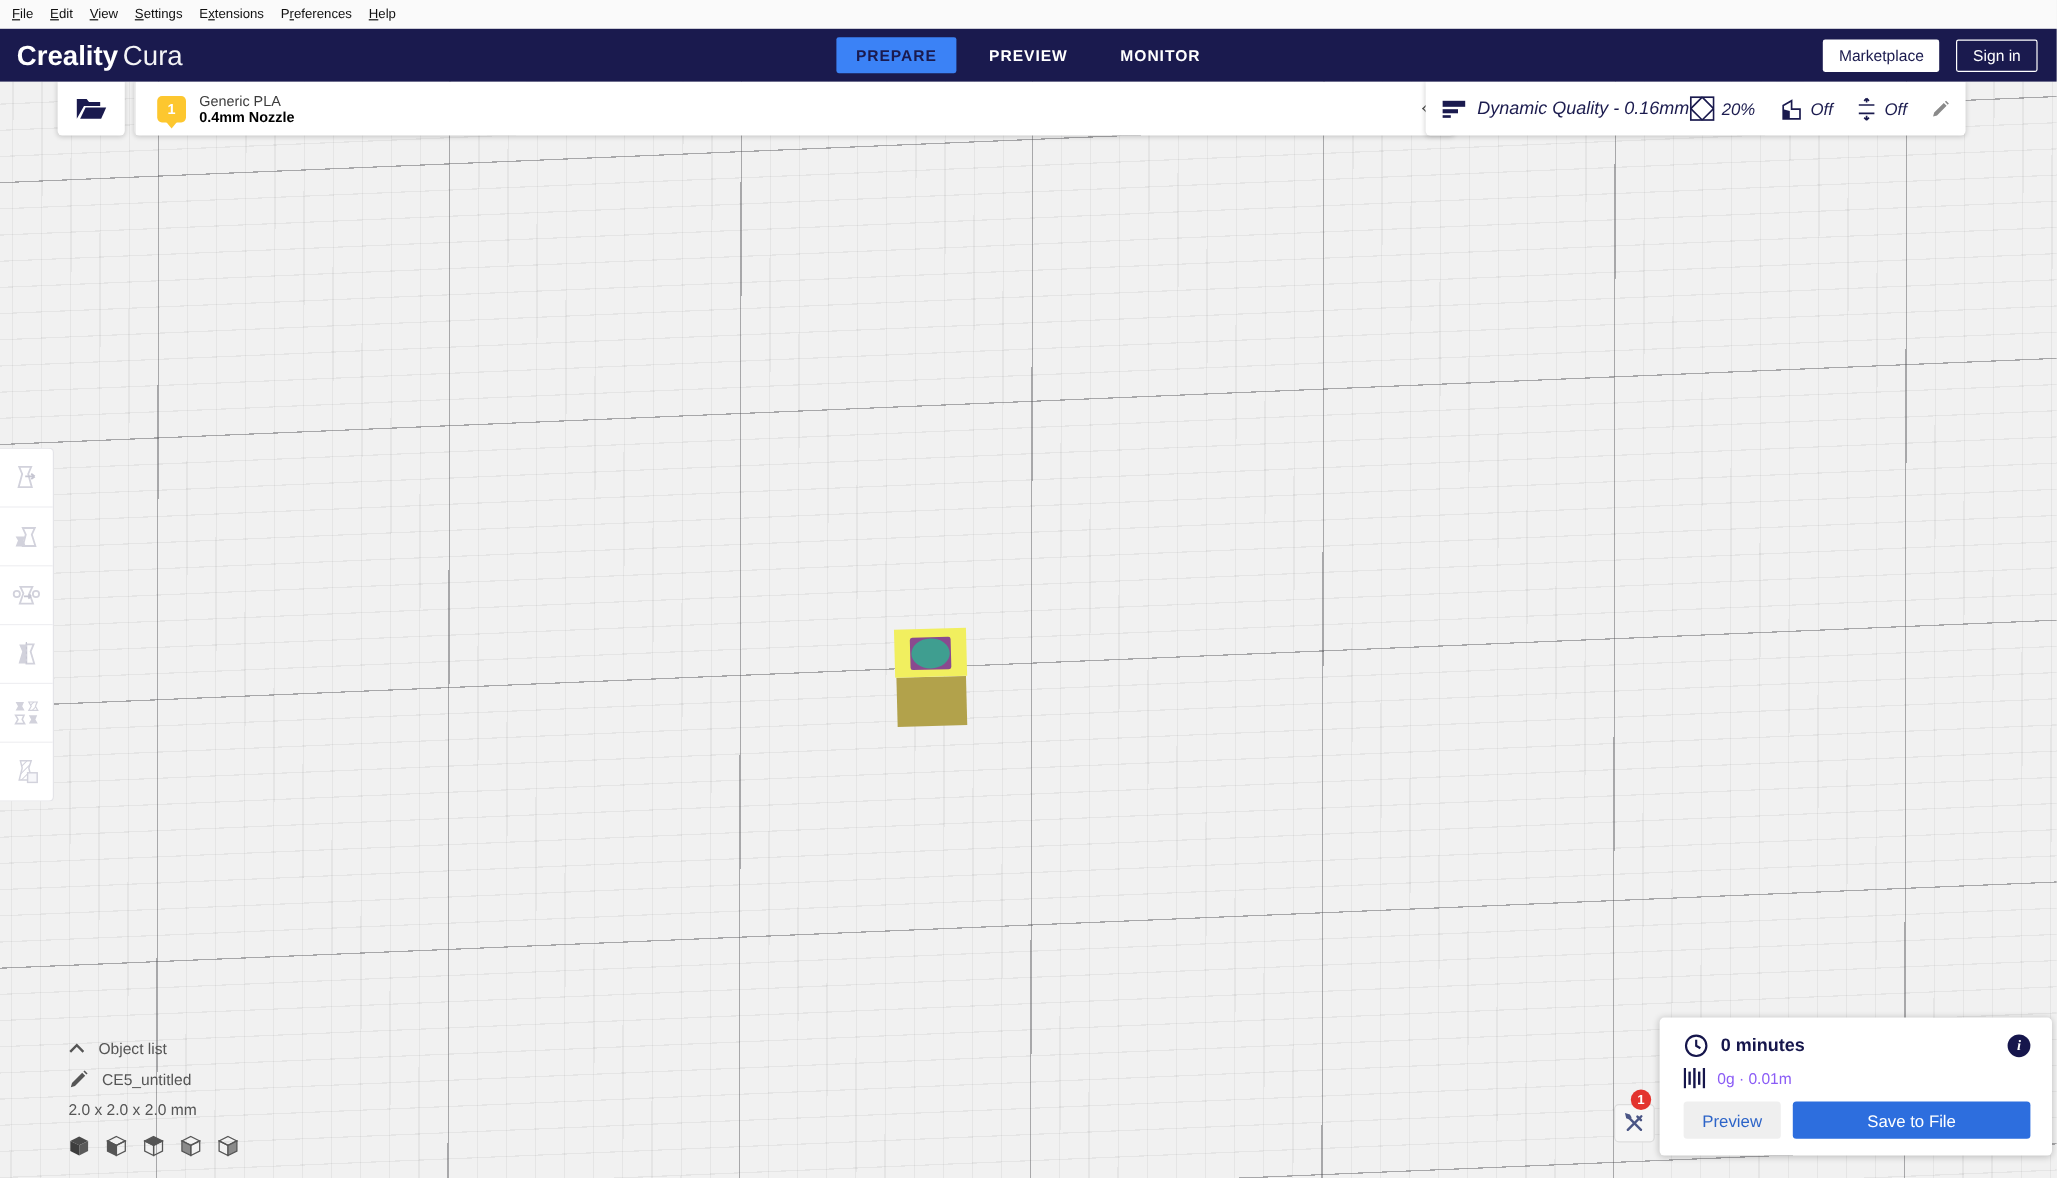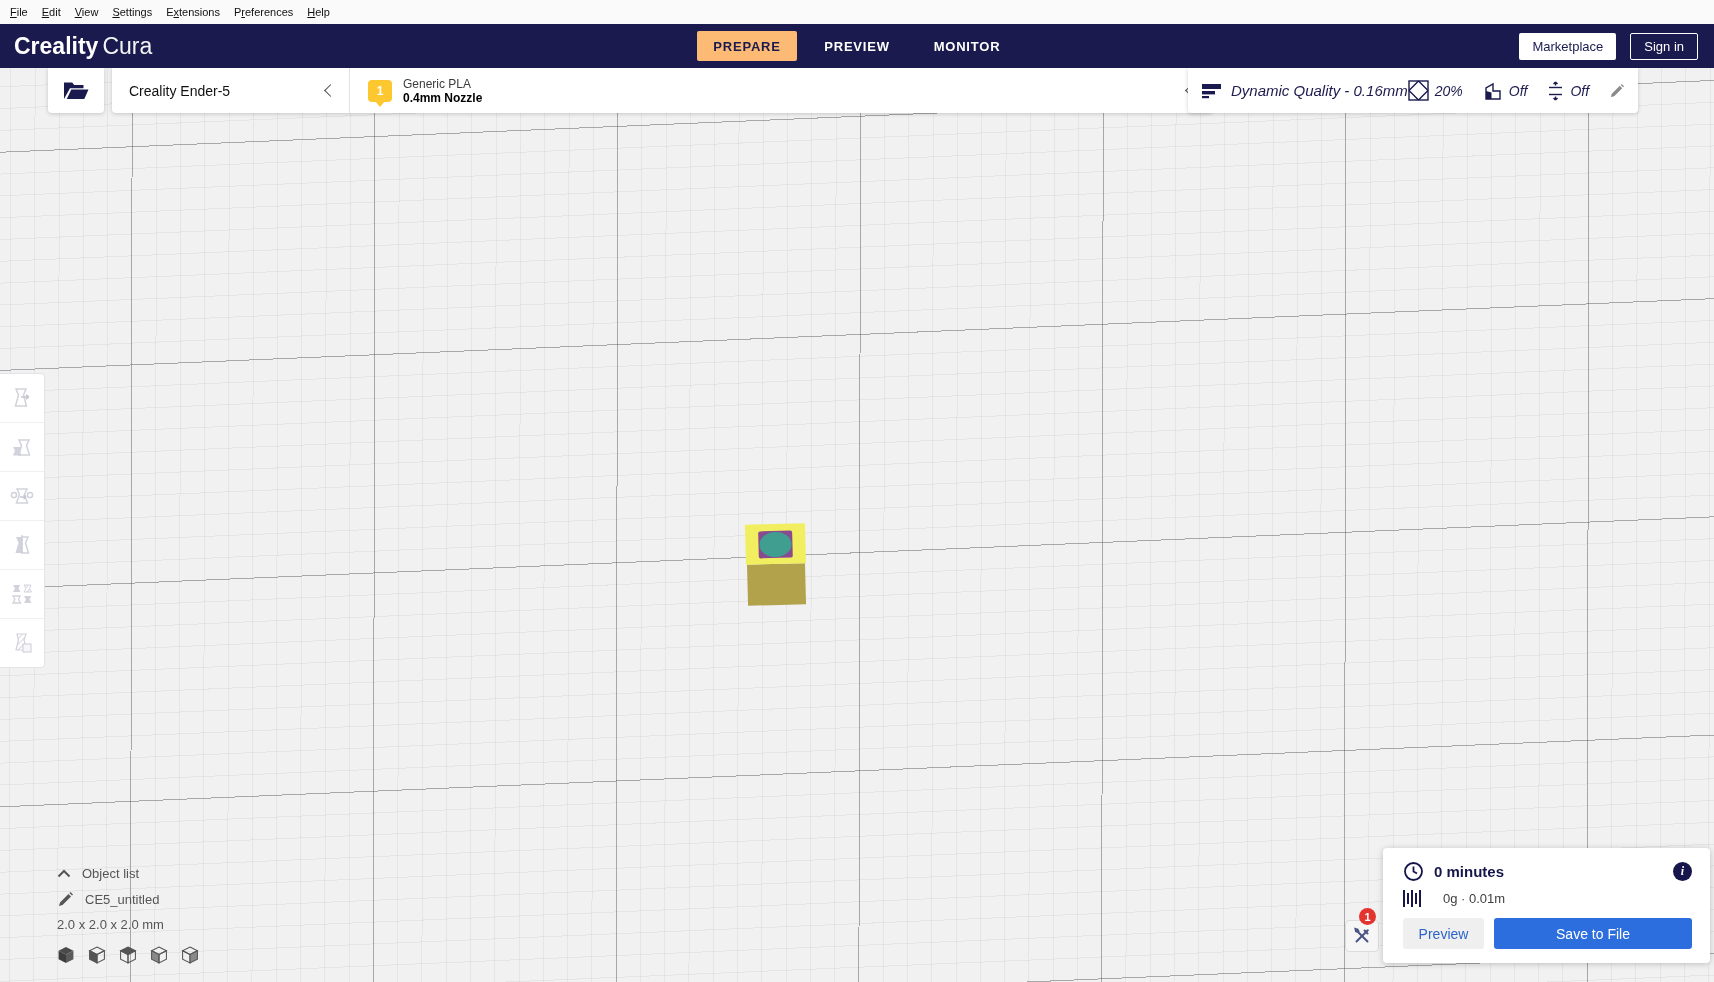--- a/index.html
+++ b/index.html
@@ -25,21 +25,21 @@
   .logo b{font-weight:700;}
   .logo span.lt{font-weight:400;opacity:.95;margin-left:4px;}
   .stage-tabs{
     position:absolute;left:50%;top:0;height:44px;transform:translateX(-50%);
     display:flex;align-items:center;gap:10px;
   }
   .stage-tab{
     width:100px;height:30px;display:flex;align-items:center;justify-content:center;
     color:#fff;font-size:13px;letter-spacing:.8px;font-weight:600;border-radius:2px;cursor:pointer;
   }
-  .stage-tab.active{background:#fdba74;color:var(--header-bg,#1a1a4e);}
+  .stage-tab.active{background:#3b82f6;color:var(--header-bg,#1a1a4e);}
   .header-right{margin-left:auto;display:flex;align-items:flex-end;gap:14px;margin-right:16px;}
   .btn-marketplace{
     background:#fff;color:var(--header-bg,#1a1a4e);font-size:13px;border:none;
     height:27px;padding:0 13px;border-radius:2px;cursor:pointer;font-family:inherit;
   }
   .btn-signin{
     background:transparent;color:#fff;font-size:13px;border:1px solid #fff;
     height:27px;padding:0 13px;border-radius:2px;cursor:pointer;font-family:inherit;
   }
   
@@ -138,21 +138,21 @@
     border-radius:4px;box-shadow:0 1px 6px rgba(0,0,0,.22);z-index:11;
     box-sizing:border-box;padding:13px 18px 20px 20px;
   }
   .ap-row{display:flex;align-items:center;}
   .ap-time{font-size:15px;font-weight:700;color:#16164c;margin-left:10px;}
   .ap-info{
     margin-left:auto;width:19px;height:19px;border-radius:50%;background:#16164c;color:#fff;
     font-size:12px;font-weight:700;display:flex;align-items:center;justify-content:center;
     font-family:"Liberation Serif", serif;font-style:italic;cursor:pointer;
   }
-  .ap-usage{font-size:13px;color:#404040;margin-left:22px;}
+  .ap-usage{font-size:13px;color:#8b5cf6;margin-left:10px;}
   .ap-buttons{margin-top:11px;display:flex;gap:10px;}
   .btn-preview{
     width:81px;height:31px;background:#efefef;border:none;border-radius:3px;
     color:#2d64c8;font-size:14px;cursor:pointer;font-family:inherit;
   }
   .btn-save{
     flex:1;height:31px;background:var(--action-blue,#2d6ede);border:none;border-radius:3px;
     color:#fff;font-size:14px;cursor:pointer;font-family:inherit;
   }
   svg{display:block;}
@@ -361,24 +361,20 @@
   <div class="card card-open-file">
     <span>
       <svg width="28" height="23" viewBox="0 0 28 23">
         <path d="M2 20 V3.5 h8.2 l2 2.6 h9.3 v3.2 H8 L2 20 z" fill="#1a1a4e"></path>
         <path d="M4.8 20 L9.3 10.6 H26.5 L22.3 20 z" fill="#1a1a4e"></path>
       </svg>
     </span>
   </div>
 
   <div class="card card-config">
-    <div class="machine-section">
-      <span class="machine-name">Creality Ender-5</span>
-      <span class="chev"></span>
-    </div>
     <div class="v-divider"></div>
     <div class="material-section">
       <span class="extruder-pin">1</span>
       <span class="material-text">
         <div class="material-name">Generic PLA</div>
         <div class="material-nozzle">0.4mm Nozzle</div>
       </span>
       <span class="chev"></span>
     </div>
   </div>

